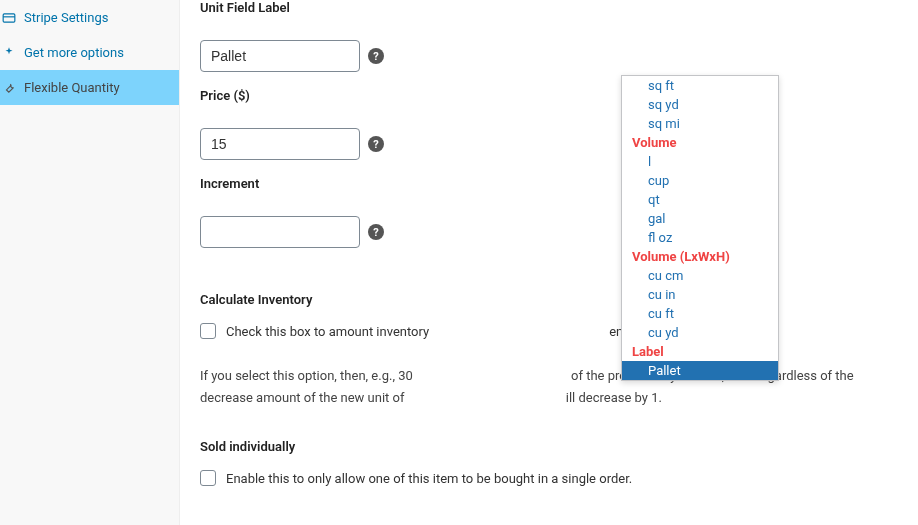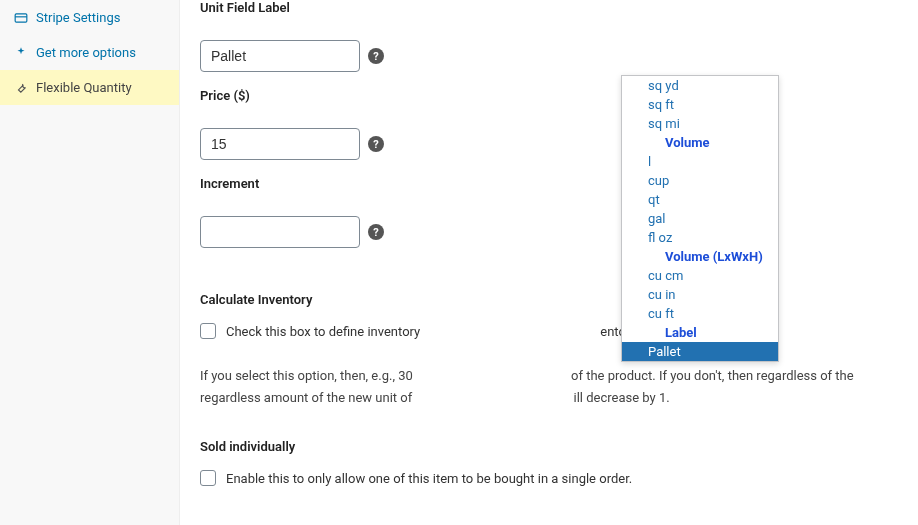--- a/index.html
+++ b/index.html
@@ -16,27 +16,27 @@
   .sidebar {
     width: 180px;
     background: #f8f8f8;
     border-right: 1px solid #eee;
     flex-shrink: 0;
   }
   .sidebar-item {
     display: flex;
     align-items: center;
     gap: 8px;
-    padding: 10px 14px;
+    padding: 10px 2px;
     color: #0073aa;
     cursor: pointer;
     font-size: 13px;
   }
   .sidebar-item.active {
-    background: #fef9c3;
+    background: #7dd3fc;
     color: #444;
     font-weight: 400;
   }
   .sidebar-item svg { width: 14px; height: 14px; flex-shrink: 0; }
   .main {
     flex: 1;
     padding: 0 20px 20px 20px;
     display: flex;
     gap: 40px;
     position: relative;
@@ -112,23 +112,22 @@
     box-shadow: 0 2px 6px rgba(0,0,0,0.15);
     z-index: 10;
     font-size: 13px;
   }
   .dd-inner {
     max-height: 412px;
     overflow-y: auto;
   }
   .dd-group {
     font-weight: 700;
-    color: #1d4ed8;
+    color: #ef4444;
     padding: 2px 10px;
-    margin-left: 33px;
   }
   .dd-opt {
     color: #2271b1;
     padding: 2px 10px 2px 26px;
     cursor: pointer;
   }
   .dd-opt.selected {
     background: #2271b1;
     color: #fff;
   }
@@ -190,50 +189,51 @@
       <div class="input-row">
         <input type="text" value="" style="">
         <span class="help-icon">?</span>
       </div>
     </div>
 
     <div class="section wide-section" style="margin-top:28px;width:720px;">
       <div class="section-title">Calculate Inventory</div>
       <div class="check-row" style="margin-top:6px;">
         <input type="checkbox" style="">
-        <span><span>Check this box to define inventory</span><span style="display:inline-block;width:180px;"></span><span>entory based on the product.</span></span>
+        <span><span>Check this box to amount inventory</span><span style="display:inline-block;width:180px;"></span><span>entory based on the product.</span></span>
       </div>
       <p class="para" style="margin-top:16px;">
         <span>If you select this option, then, e.g., 30 </span><span style="display:inline-block;width:155px;"></span><span>of the product. If you don't, then regardless of the</span><br>
-        <span>regardless amount of the new unit of </span><span style="display:inline-block;width:158px;"></span><span>ill decrease by 1.</span>
+        <span>decrease amount of the new unit of </span><span style="display:inline-block;width:158px;"></span><span>ill decrease by 1.</span>
       </p>
     </div>
 
     <div class="section wide-section" style="margin-top:14px;width:720px;">
       <div class="section-title">Sold individually</div>
       <div class="check-row" style="margin-top:6px;">
         <input type="checkbox" style="">
         <span>Enable this to only allow one of this item to be bought in a single order.</span>
       </div>
     </div>
   </div>
 
   <div class="dropdown">
     <div class="dd-inner" id="dd-inner">
+        <div class="dd-opt">sq ft</div>
         <div class="dd-opt">sq yd</div>
-        <div class="dd-opt">sq ft</div>
         <div class="dd-opt">sq mi</div>
         <div class="dd-group">Volume</div>
         <div class="dd-opt">l</div>
         <div class="dd-opt">cup</div>
         <div class="dd-opt">qt</div>
         <div class="dd-opt">gal</div>
         <div class="dd-opt">fl oz</div>
         <div class="dd-group">Volume (LxWxH)</div>
         <div class="dd-opt">cu cm</div>
         <div class="dd-opt">cu in</div>
         <div class="dd-opt">cu ft</div>
+        <div class="dd-opt">cu yd</div>
         <div class="dd-group">Label</div>
         <div class="dd-opt selected">Pallet</div>
       </div>
   </div>
 
 </div>
 
 </body></html>

